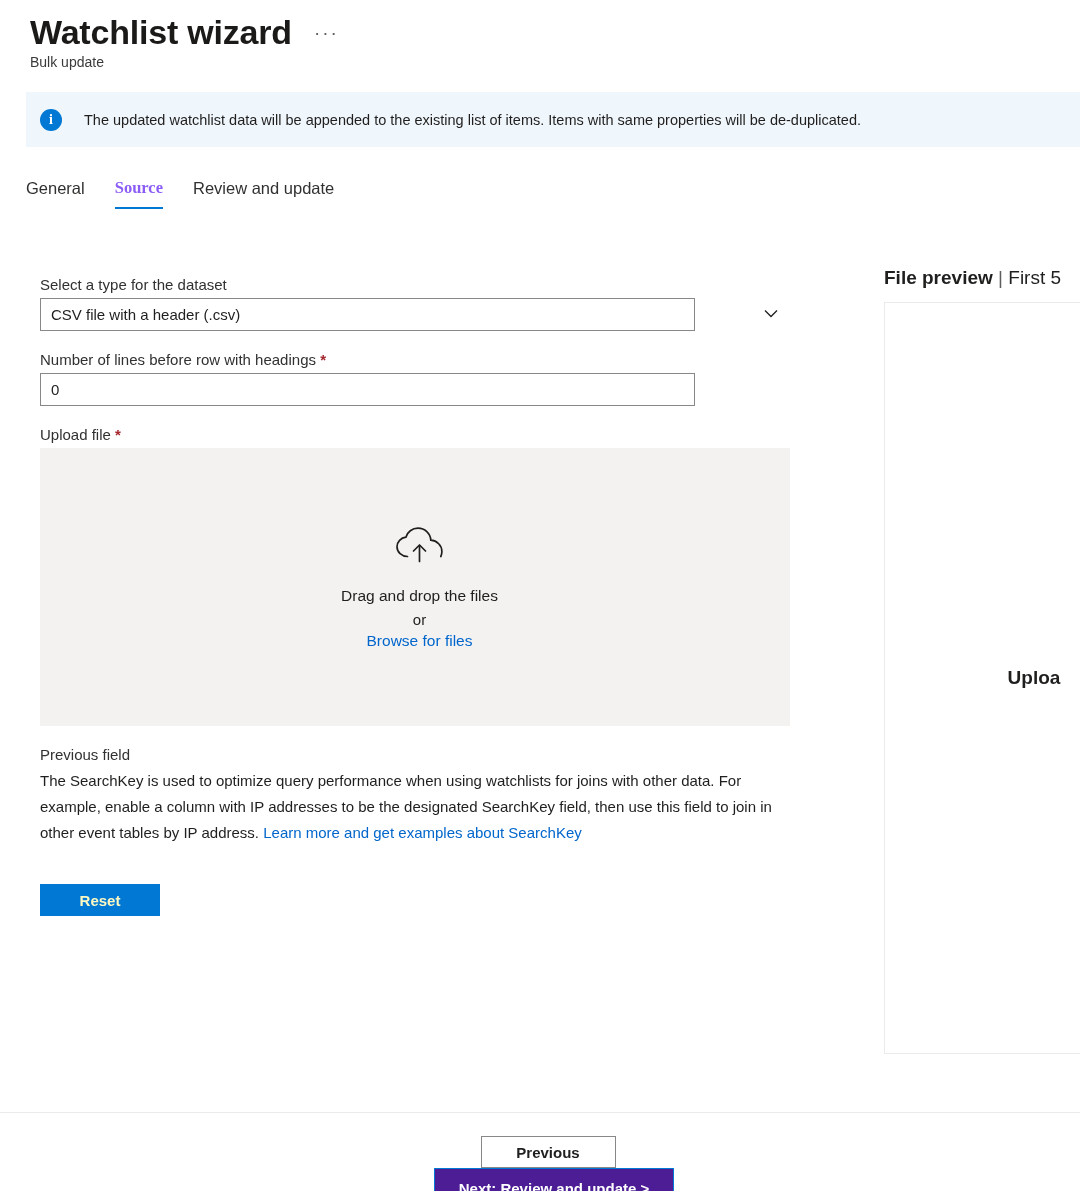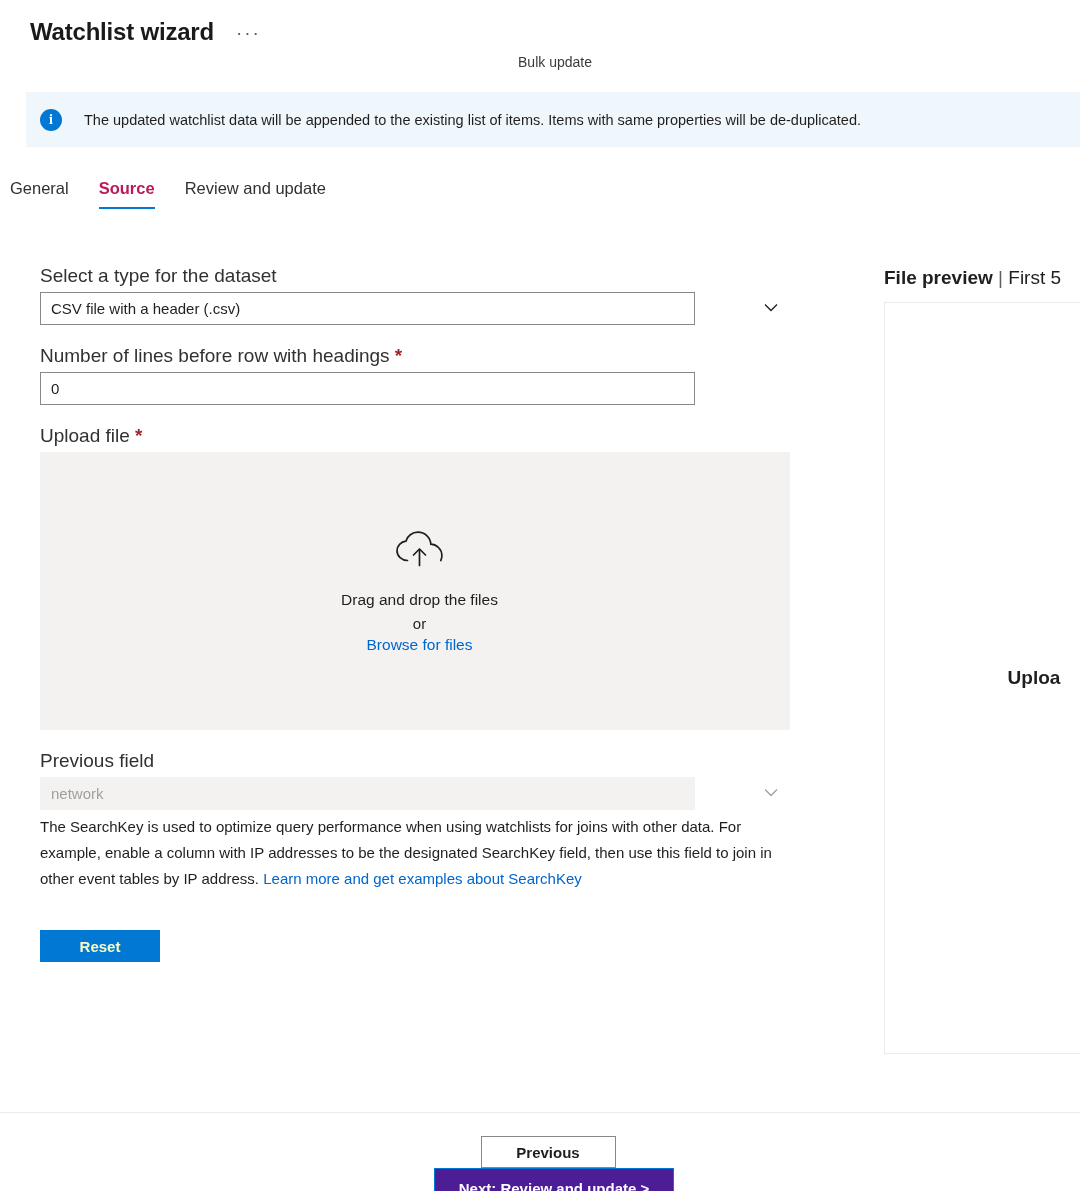--- a/index.html
+++ b/index.html
@@ -20,42 +20,41 @@
     height: 1191px;
   }
 
   
   .title-row {
     display: flex;
     align-items: flex-start;
     padding: 14px 0 0 30px;
   }
   .page-title {
-    font-size: 24px;
+    font-size: 34px;
     font-weight: 600;
     line-height: 36px;
     letter-spacing: -0.2px;
     color: #1b1a19;
     text-align: center;
   }
   .ellipsis-btn {
     margin-left: 22px;
     margin-top: 14px;
     font-size: 19px;
     line-height: 10px;
     color: #605e5c;
     letter-spacing: 2px;
     cursor: pointer;
     user-select: none;
   }
   .subtitle {
     padding: 4px 0 0 30px;
     font-size: 14px;
     color: #3b3a39;
-    text-align: center;
   }
 
   
   .info-bar {
     margin: 22px 0 0 26px;
     width: 1054px;
     min-height: 55px;
     background: #eff6fc;
     display: flex;
     align-items: center;
@@ -80,36 +79,37 @@
     font-size: 14.5px;
     color: #201f1e;
     line-height: 20px;
     margin-left: 8px;
   }
 
   
   .tabs {
     display: flex;
     align-items: flex-end;
-    padding-left: 0;
+    padding-left: 16px;
     margin-top: 18px;
     height: 44px;
   }
   .tab {
     position: relative;
     padding: 8px 10px 10px 10px;
     margin-right: 10px;
     font-size: 16.5px;
     color: #323130;
     cursor: pointer;
     line-height: 22px;
   }
   .tab.active {
     font-weight: 600;
-    color: #be185d;
+    color: #8b5cf6;
+    font-family: Liberation Serif, serif;
   }
   .tab.active::after {
     content: "";
     position: absolute;
     left: 10px;
     right: 10px;
     bottom: 0;
     height: 2px;
     background: #0078d4;
   }
@@ -121,24 +121,25 @@
   }
 
   .form-col {
     position: absolute;
     top: 56px;
     left: 40px;
     width: 750px;
   }
 
   .field-label {
-    font-size: 19px;
+    font-size: 15px;
     color: #323130;
     margin-bottom: 5px;
     display: block;
+    margin-top: 11px;
   }
   .req {
     color: #a4262c;
     font-weight: 600;
   }
 
   .select-wrap {
     position: relative;
     width: 750px;
   }
@@ -363,28 +364,20 @@
           </span>
           <div class="dz-line">Drag and drop the files</div>
           <div class="dz-or">or</div>
           <a class="link">Browse for files</a>
         </div>
       </div>
 
       
       <div class="field-group tight">
         <label class="field-label">Previous field</label>
-        <div class="select-wrap">
-          <div class="select-box disabled">network</div>
-          <span class="chev">
-            <svg width="14" height="14" viewBox="0 0 14 14">
-                <path d="M1 3.5 L7 9.5 L13 3.5" fill="none" stroke="#a19f9d" stroke-width="1.3"></path>
-              </svg>
-          </span>
-        </div>
         <div class="help-text">
           <span>The SearchKey is used to optimize query performance when using watchlists for joins with other data. For example, enable a column with IP addresses to be the designated SearchKey field, then use this field to join in other event tables by IP address. </span><a class="link">Learn more and get examples about SearchKey</a>
         </div>
       </div>
 
       <button class="primary-btn">Reset</button>
     </div>
 
     <div class="preview-panel">
       <div class="preview-head">

